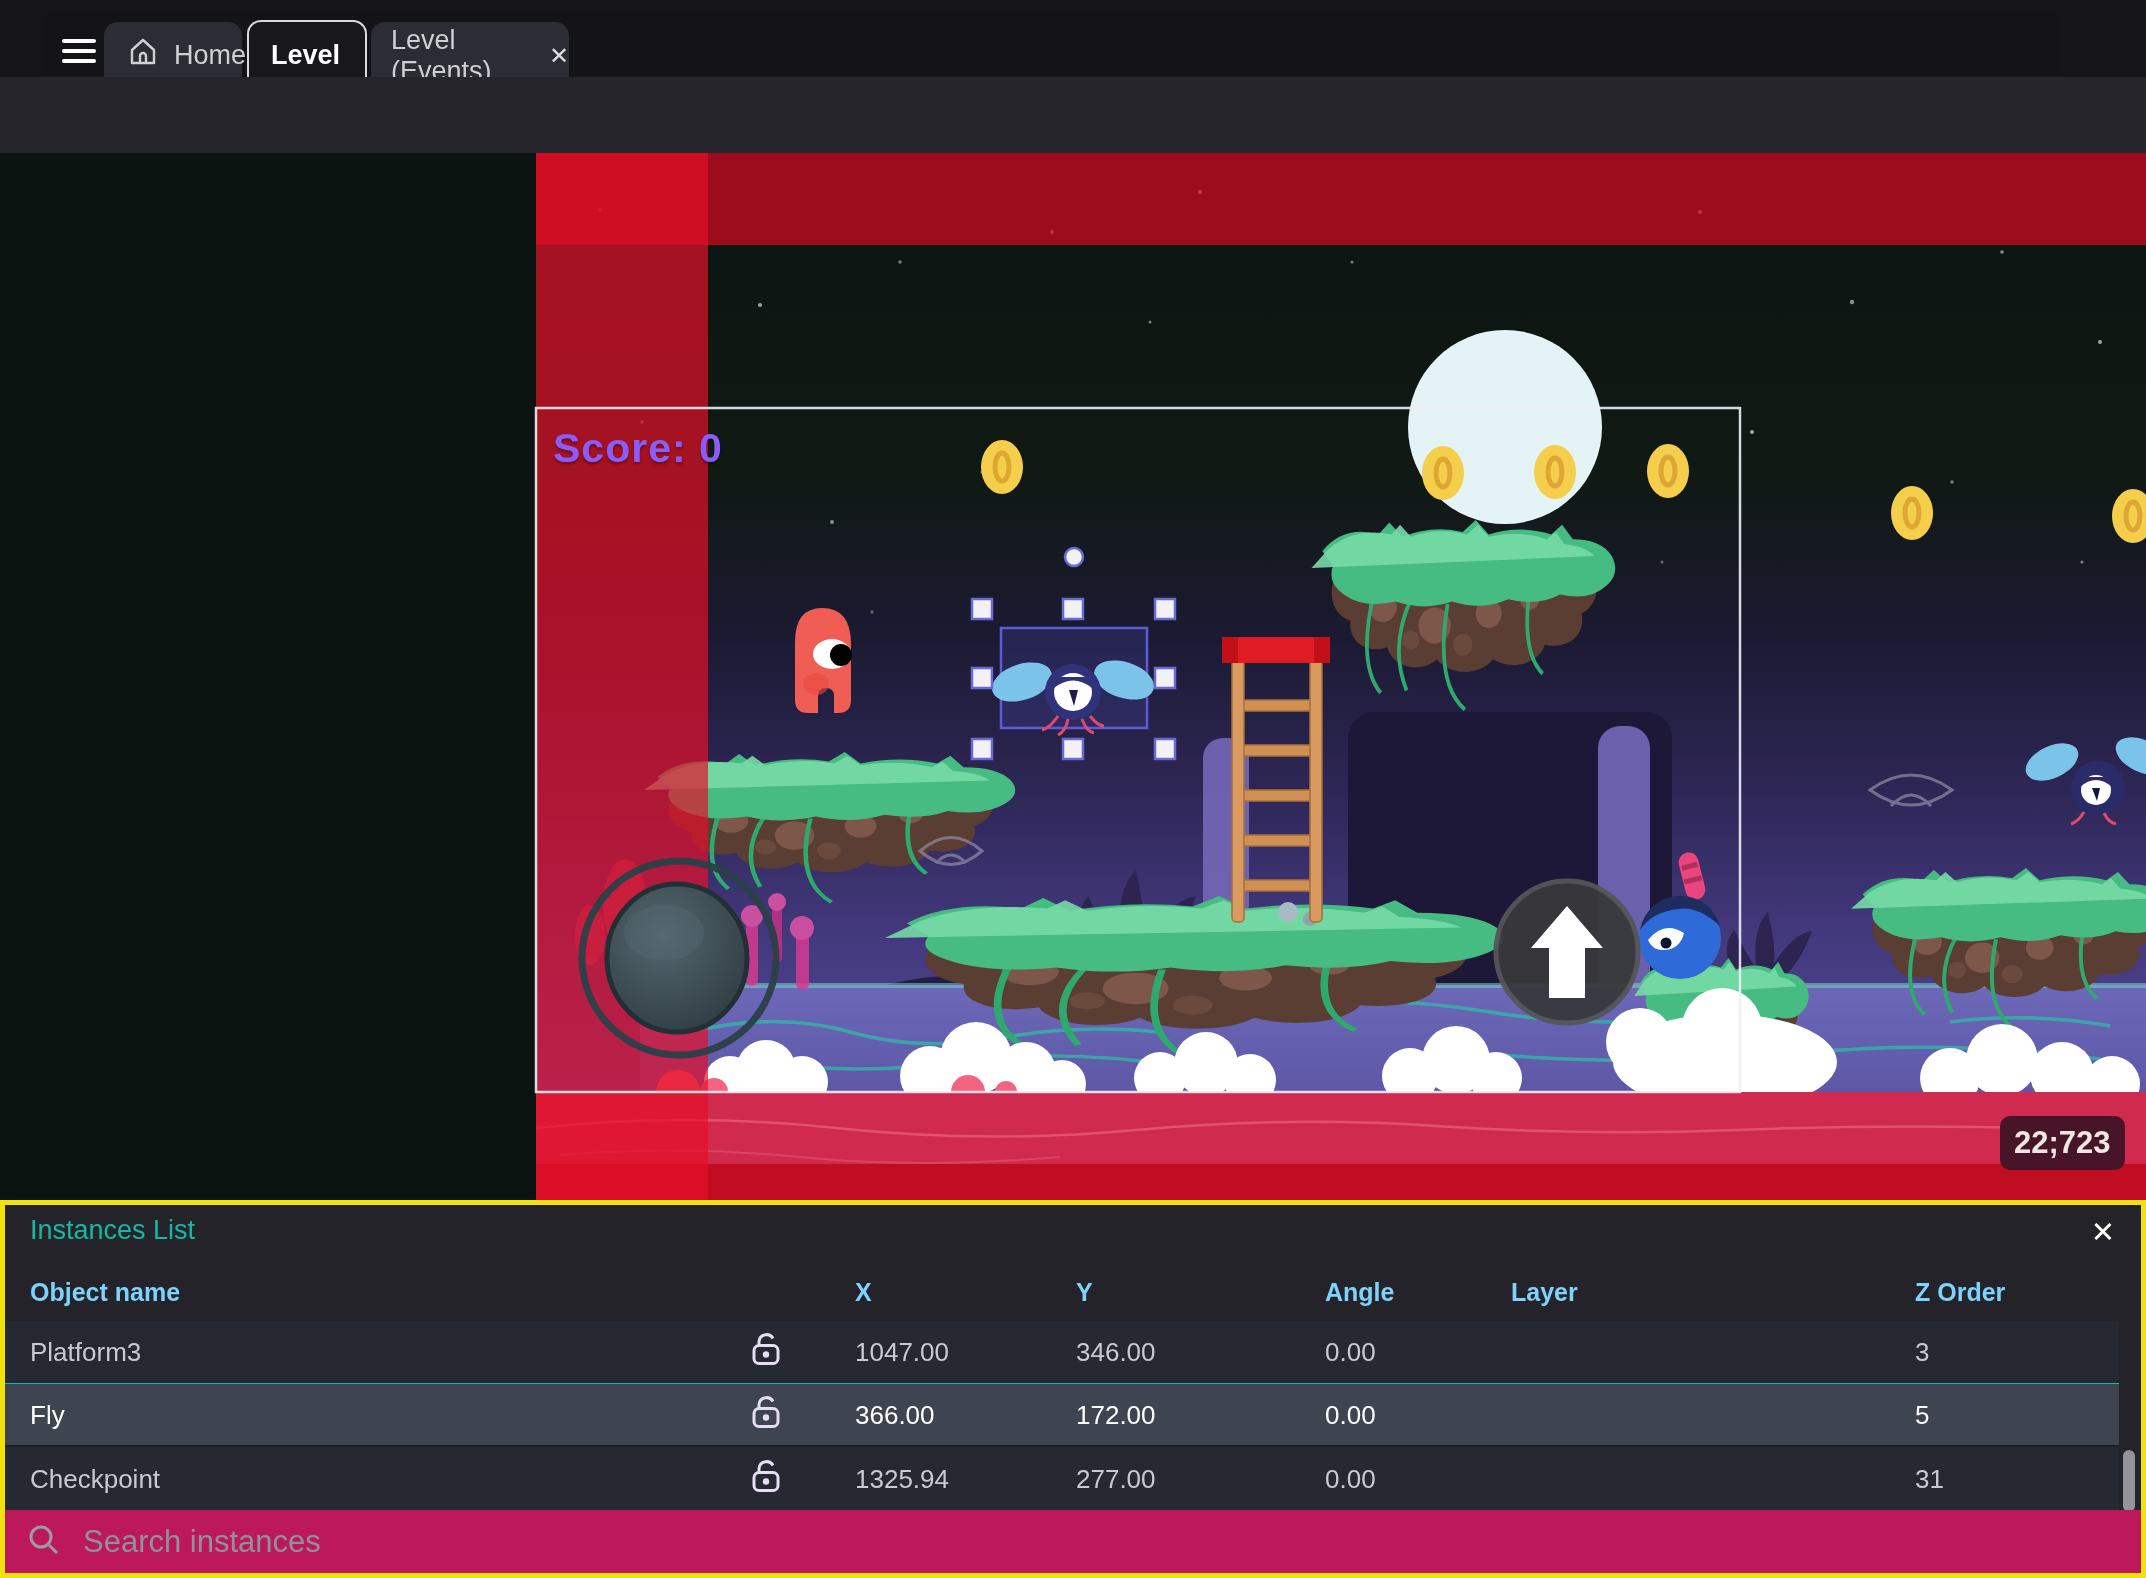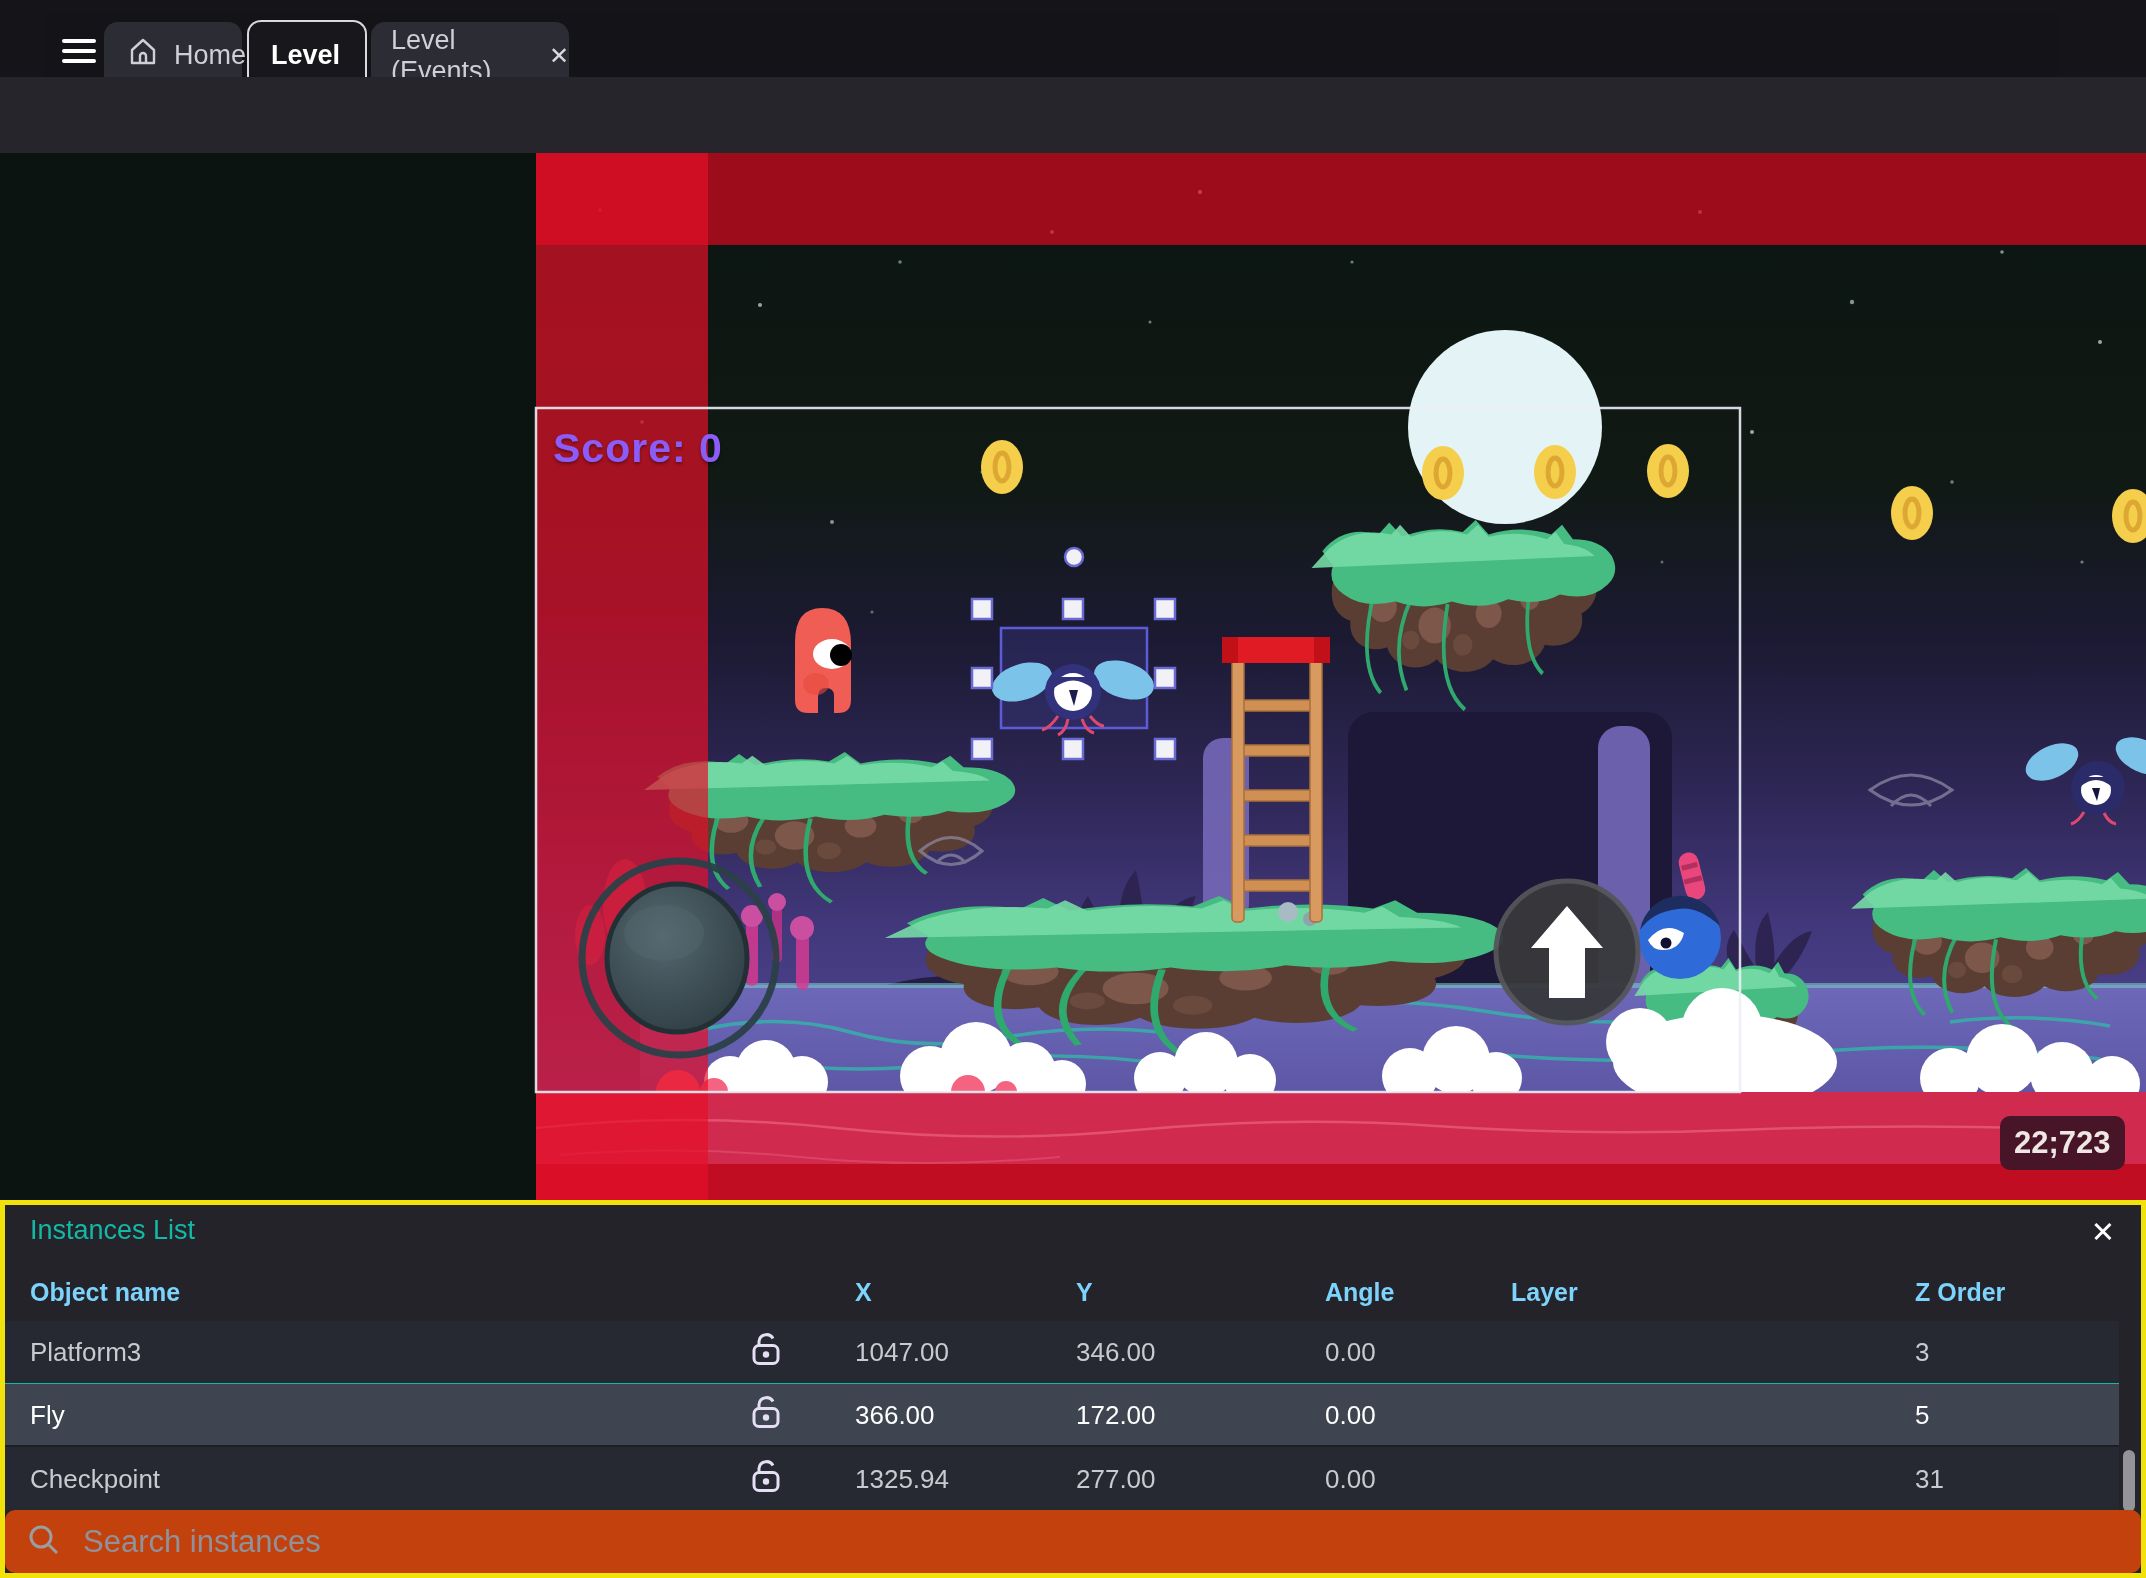--- a/index.html
+++ b/index.html
@@ -54,22 +54,22 @@
   .prow .cell { position:absolute; top:50%; transform:translateY(-50%); font-size:26px; color:#c7cad1; white-space:nowrap; }
   .phead { top:58px; height:58px; }
   .phead .cell { color:#7dd3fc; font-weight:bold; font-size:25px; }
   .r0 { top:116px; background:#262932; border-bottom:1px solid #14b8a6; }
   .r1 { top:179px; background:#3e4450; border-bottom:2px solid #1d1d24; }
   .r1 .cell { color:#fff; }
   .r2 { top:242px; background:#262932; }
   .c-name{left:25px;} .c-lock{left:746px;} .c-x{left:850px;} .c-y{left:1071px;}
   .c-angle{left:1284px;margin-left:36px;} .c-layer{left:1506px;} .c-z{left:1910px;}
   .lockbtn { cursor:pointer; }
-  .searchbar { position:absolute; left:0; top:305px; width:2136px; height:63px; background:#c2410c;
-               display:flex; align-items:center; padding-left:22px; gap:20px;border-radius:10px; }
+  .searchbar { position:absolute; left:0; top:305px; width:2136px; height:63px; background:#be185d;
+               display:flex; align-items:center; padding-left:22px; gap:20px; }
   .searchbar input { background:transparent; border:none; outline:none; font-size:31px; color:#e8e8ec;
                      font-family:"Liberation Sans",sans-serif; width:900px; }
   .searchbar input::placeholder { color:#8f929a; }
   .scroll-thumb { position:absolute; right:6px; top:245px; width:12px; height:62px; background:#a6a8ae;
                   border-radius:6px; opacity:.85; }
 </style>
 </head>
 <body>
 
 <div class="app">

